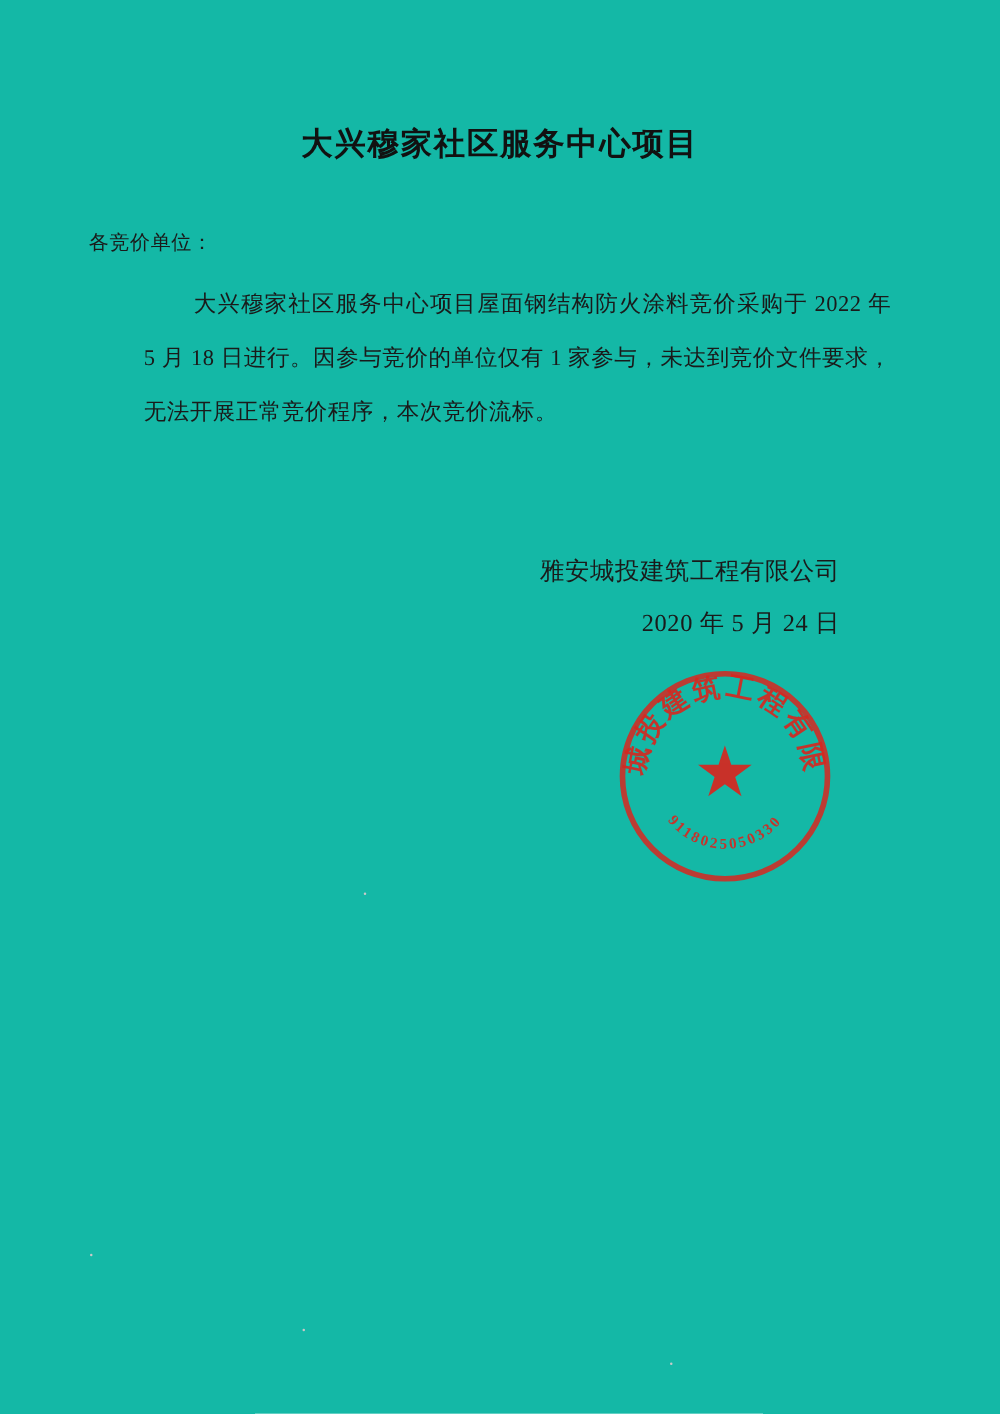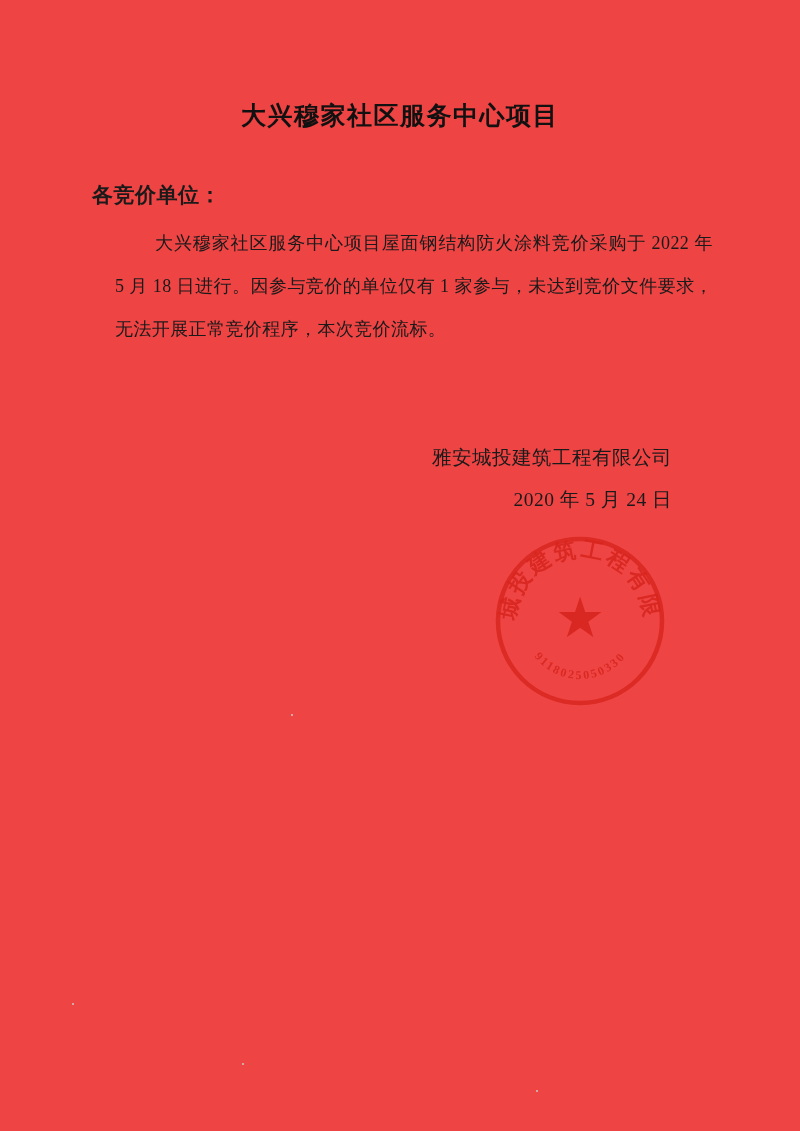--- a/index.html
+++ b/index.html
@@ -12,21 +12,21 @@
     background: #ffffff;
     font-family: "Liberation Serif", "DejaVu Serif", serif;
     color: #1a1a1a;
     position: relative;
     overflow: hidden;
   }
 
   .page {
     position: absolute;
     inset: 0;
-    background: #ef4444;
+    background: #14b8a6;
   }
 
   
   .speck {
     position: absolute;
     width: 2px;
     height: 2px;
     background: #c9c9c9;
     border-radius: 50%;
   }
@@ -45,25 +45,24 @@
   .title-line {
     font-size: 25px;
     font-weight: bold;
     letter-spacing: 1.5px;
     line-height: 48px;
     color: #111;
   }
 
   .salutation {
     margin-top: 40px;
-    padding-left: 92px;
-    font-size: 21px;
+    padding-left: 71px;
+    font-size: 16px;
     line-height: 30px;
     letter-spacing: 0.5px;
-    font-weight: bold;
   }
 
   .para {
     margin-top: 12px;
     padding-left: 115px;
     padding-right: 87px;
     font-size: 18px;
     line-height: 43px;
     text-align: justify;
     text-indent: 40px;

